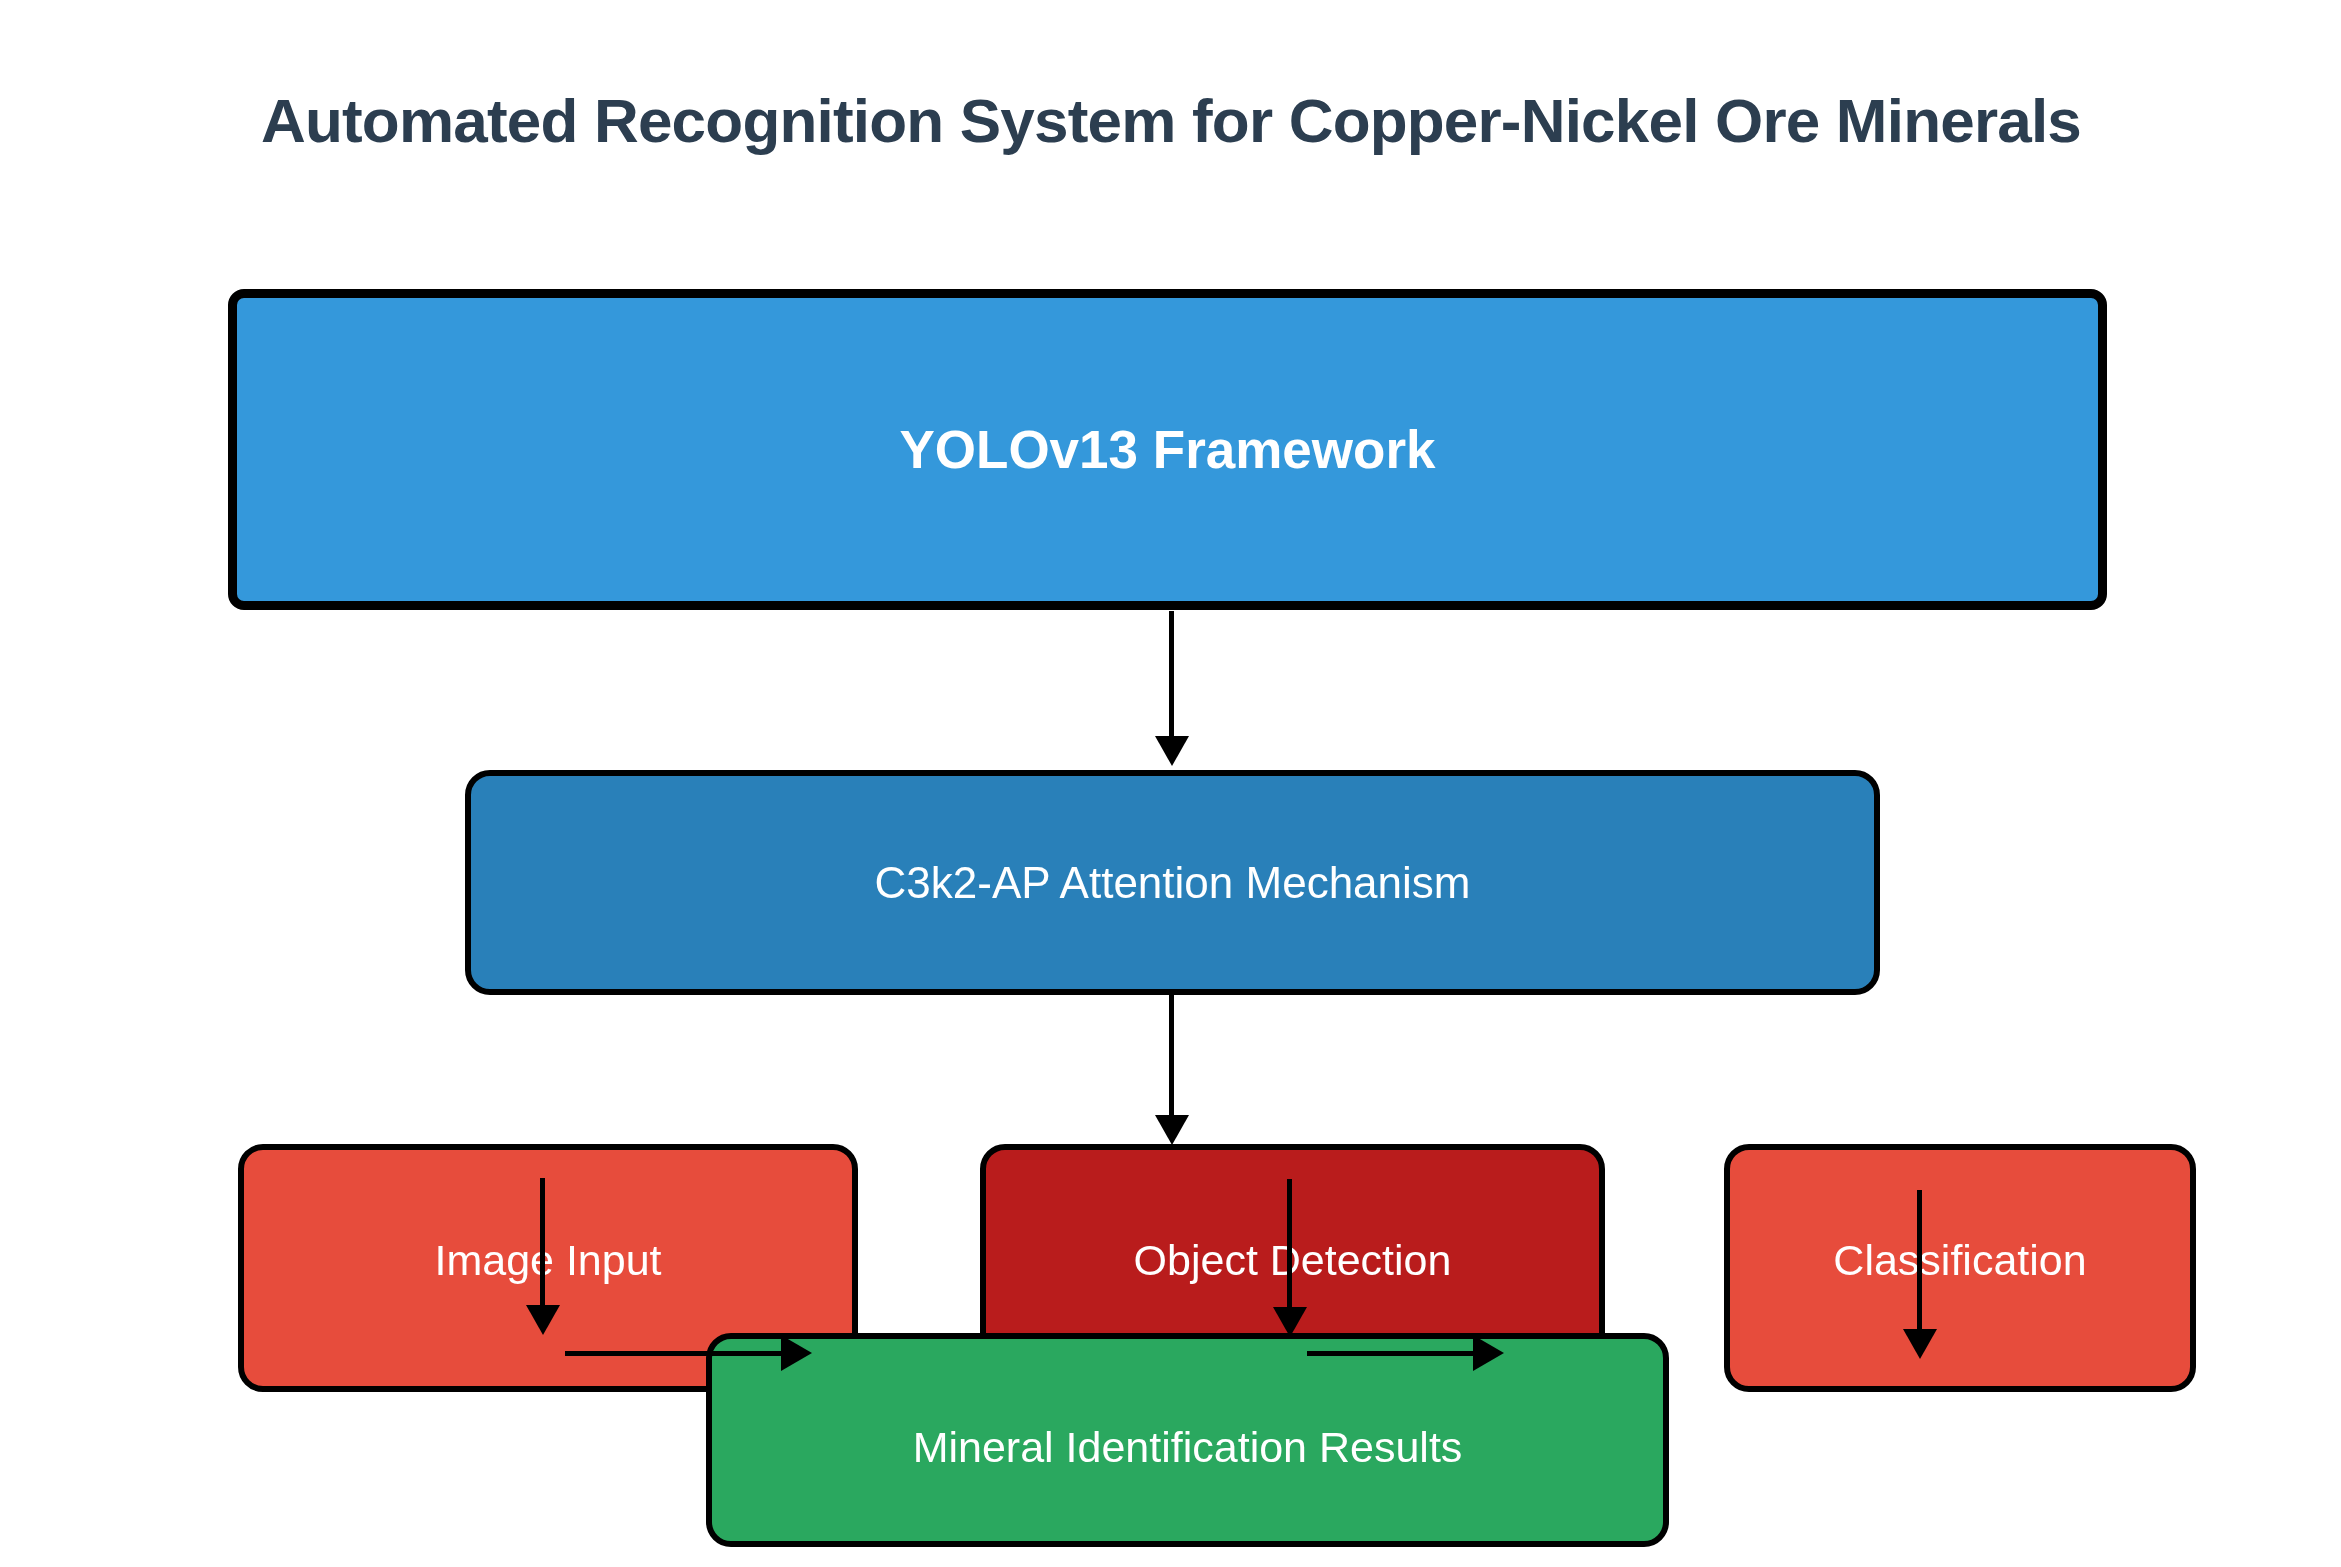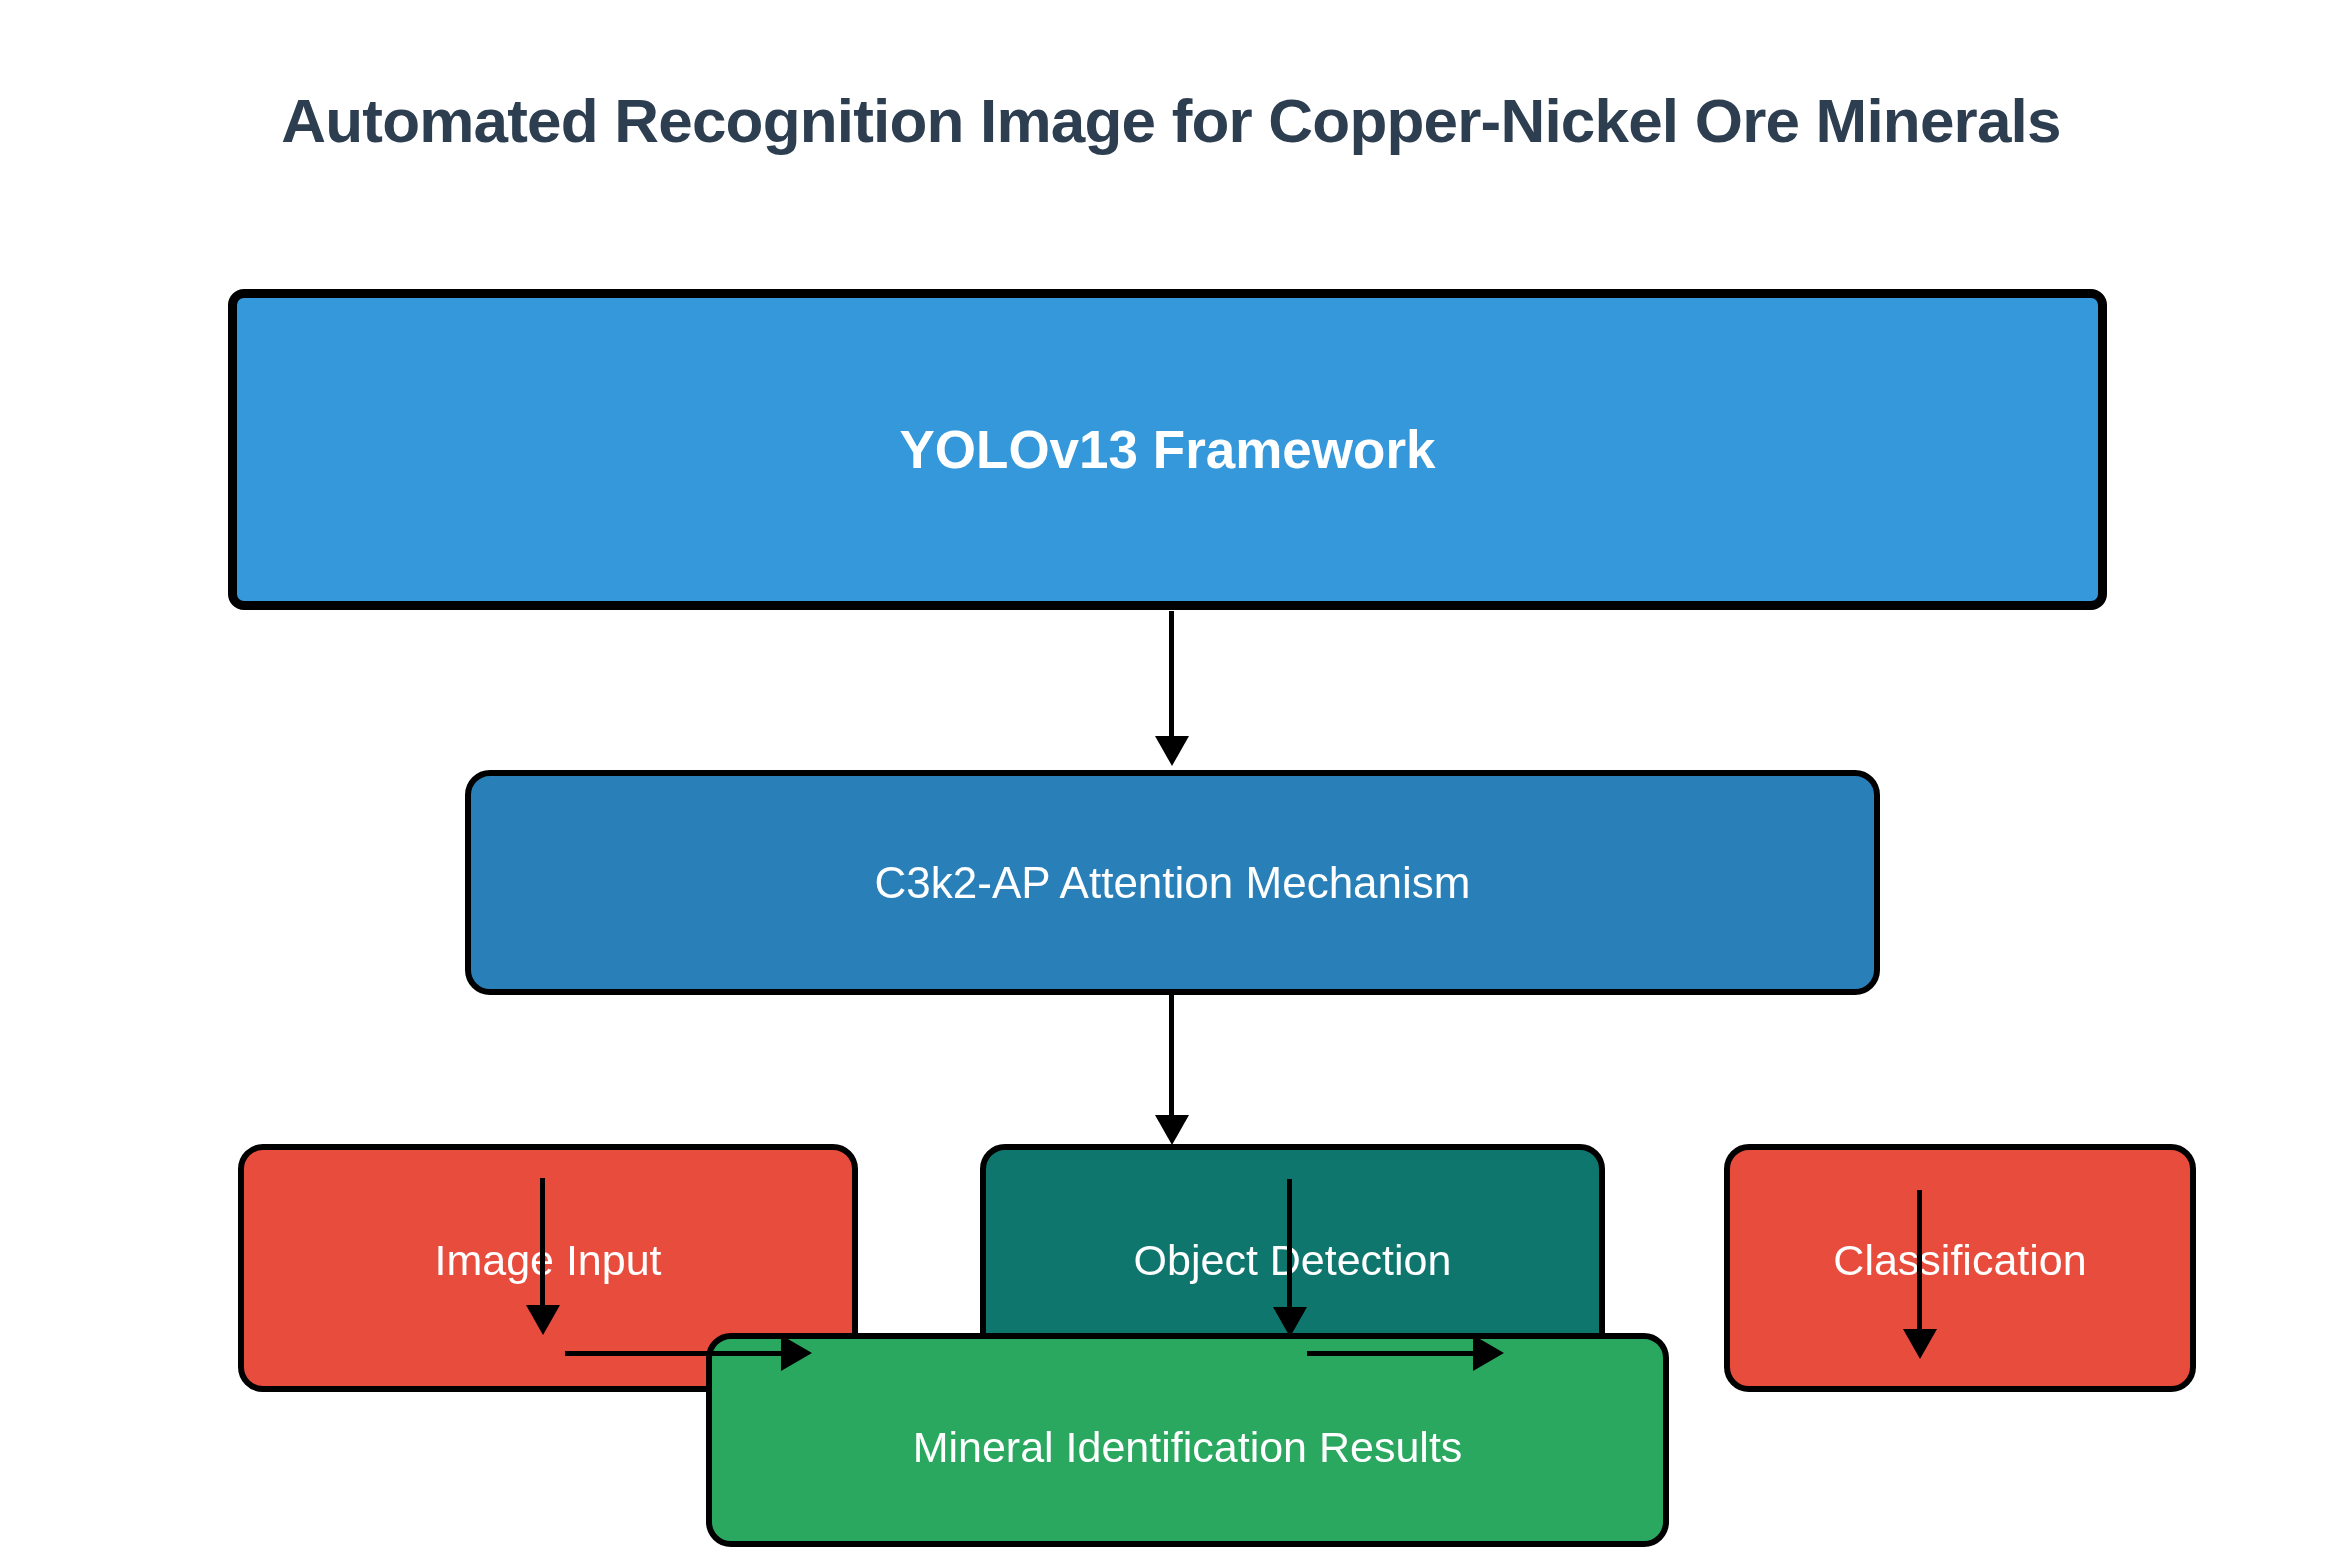--- a/index.html
+++ b/index.html
@@ -45,36 +45,36 @@
   .a-cl-down{left:1900px;top:1190px;height:169px;}
   .a-ii-res{left:565px;top:1335px;width:247px;}
   .a-od-res{left:1307px;top:1335px;width:197px;}
 </style>
 </head>
 <body>
 
 <div class="canvas">
 
   <div class="title" style="color: rgb(44, 62, 80);">
-    <span>Automated Recognition Image for Copper-Nickel Ore Minerals</span>
+    <span>Automated Recognition System for Copper-Nickel Ore Minerals</span>
   </div>
 
   <div class="node framework" style="background: rgb(52, 152, 219); border-color: rgb(0, 0, 0); color: rgb(255, 255, 255);">
     <span class="label">YOLOv13 Framework</span>
   </div>
 
   <div class="node attention" style="background: rgb(41, 128, 185); border-color: rgb(0, 0, 0); color: rgb(255, 255, 255);">
     <span class="label">C3k2-AP Attention Mechanism</span>
   </div>
 
   <div class="node stage image-input" style="background: rgb(231, 76, 60); border-color: rgb(0, 0, 0); color: rgb(255, 255, 255);">
     <span class="label">Image Input</span>
   </div>
 
-  <div class="node stage object-detection" style="background: #0f766e; border-color: rgb(0, 0, 0); color: rgb(255, 255, 255);">
+  <div class="node stage object-detection" style="background: #b91c1c; border-color: rgb(0, 0, 0); color: rgb(255, 255, 255);">
     <span class="label">Object Detection</span>
   </div>
 
   <div class="node stage classification" style="background: rgb(231, 76, 60); border-color: rgb(0, 0, 0); color: rgb(255, 255, 255);">
     <span class="label">Classification</span>
   </div>
 
   <div class="node results" style="background: rgb(42, 168, 95); border-color: rgb(0, 0, 0); color: rgb(255, 255, 255); margin-left: 16px;">
     <span class="label">Mineral Identification Results</span>
   </div>

